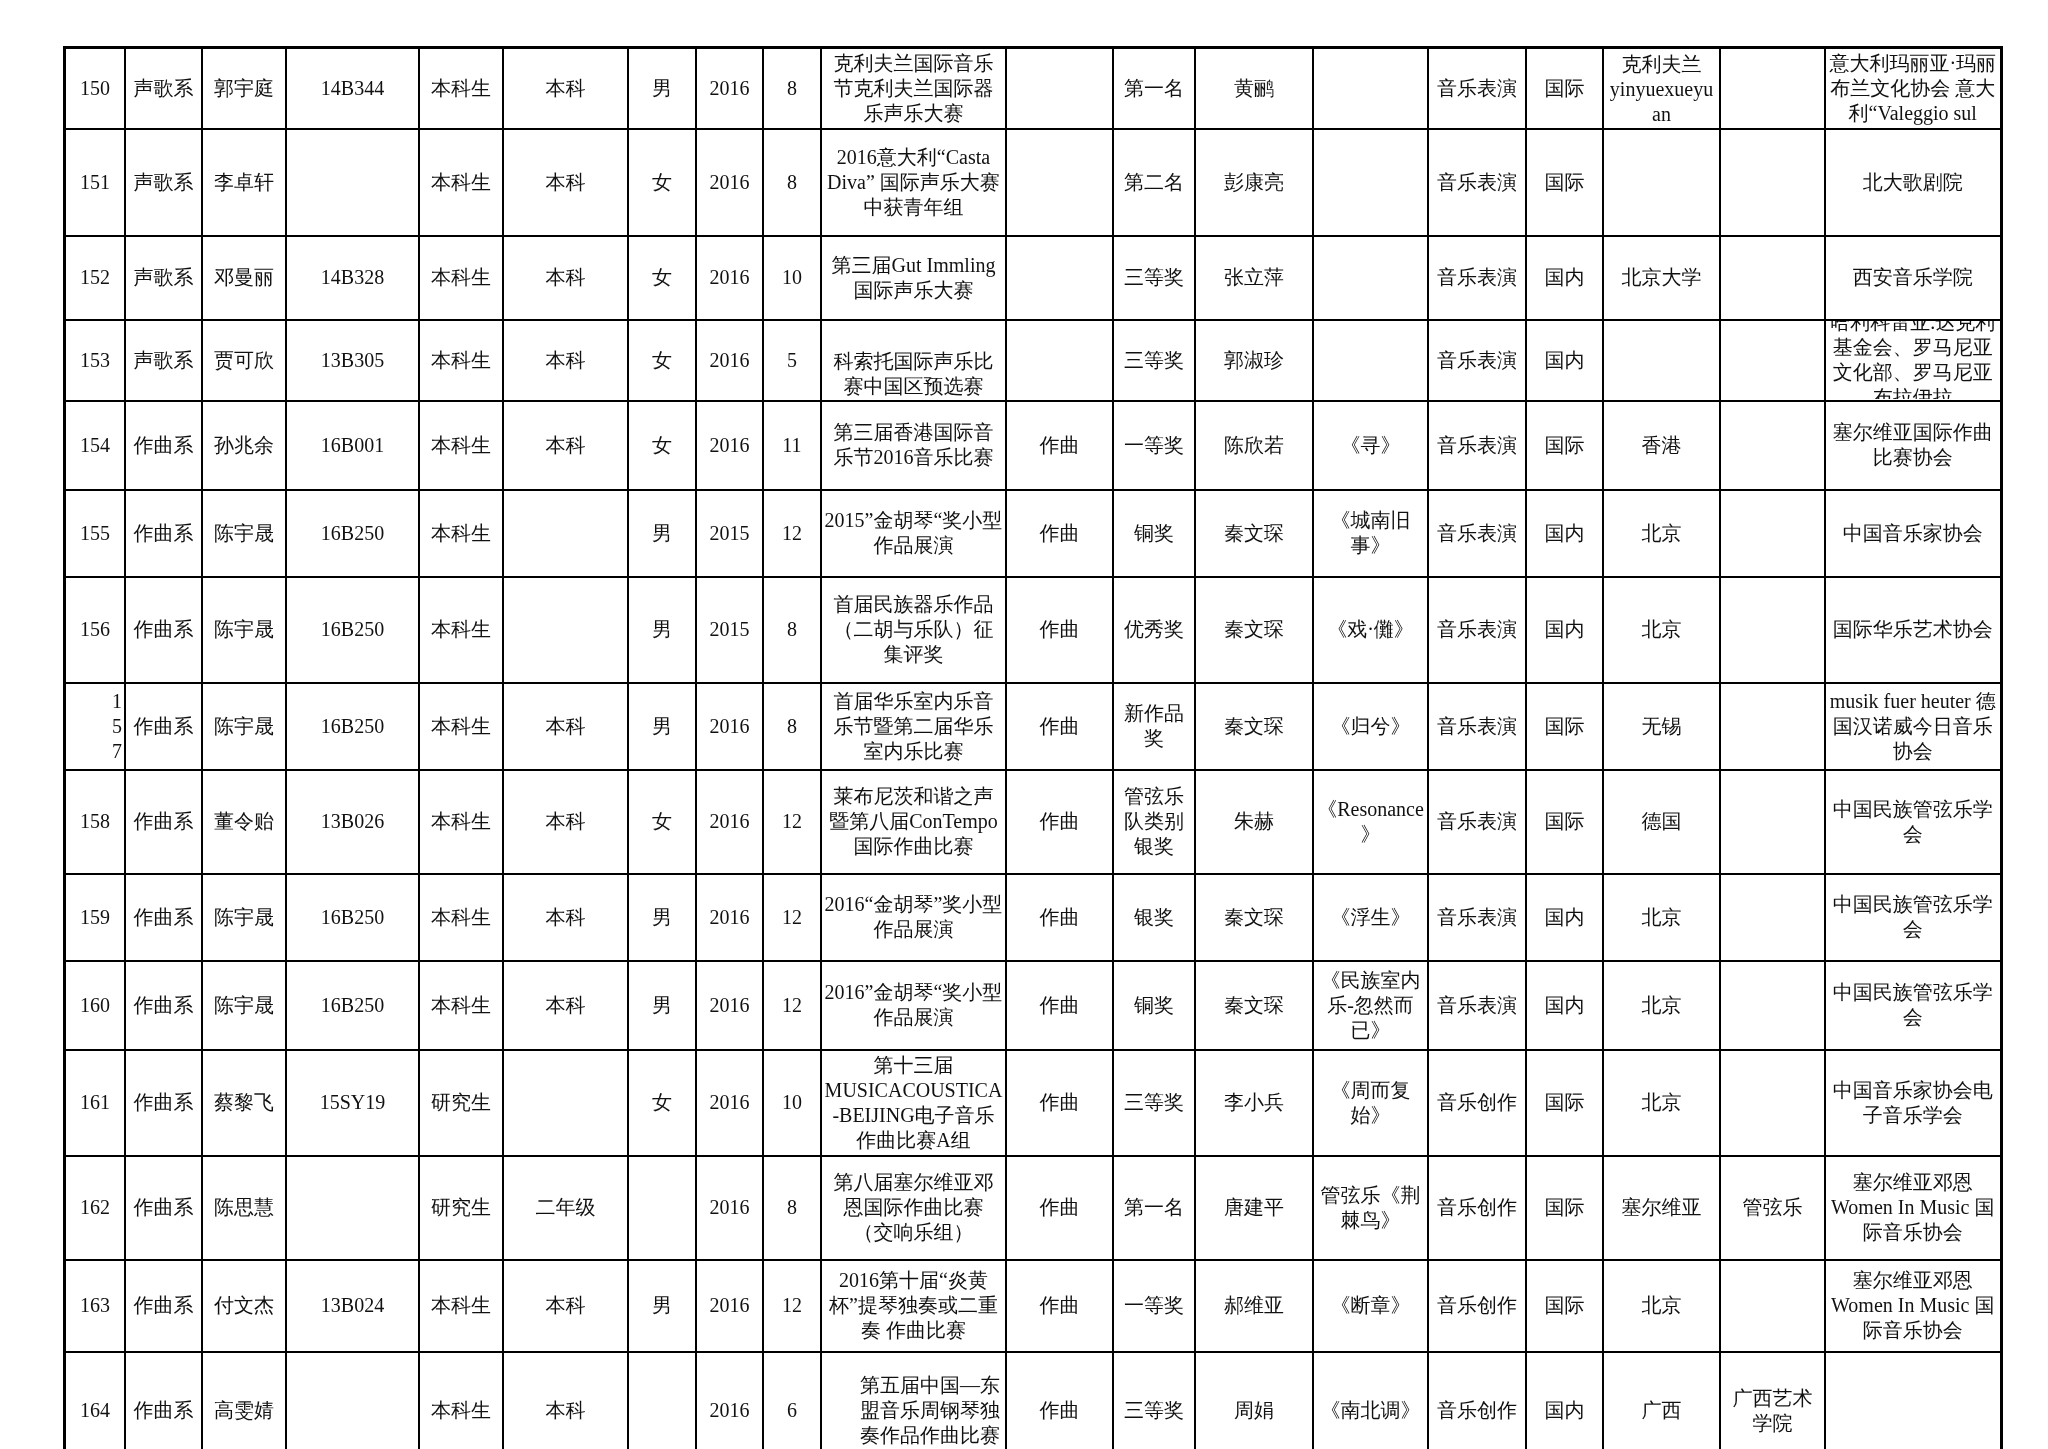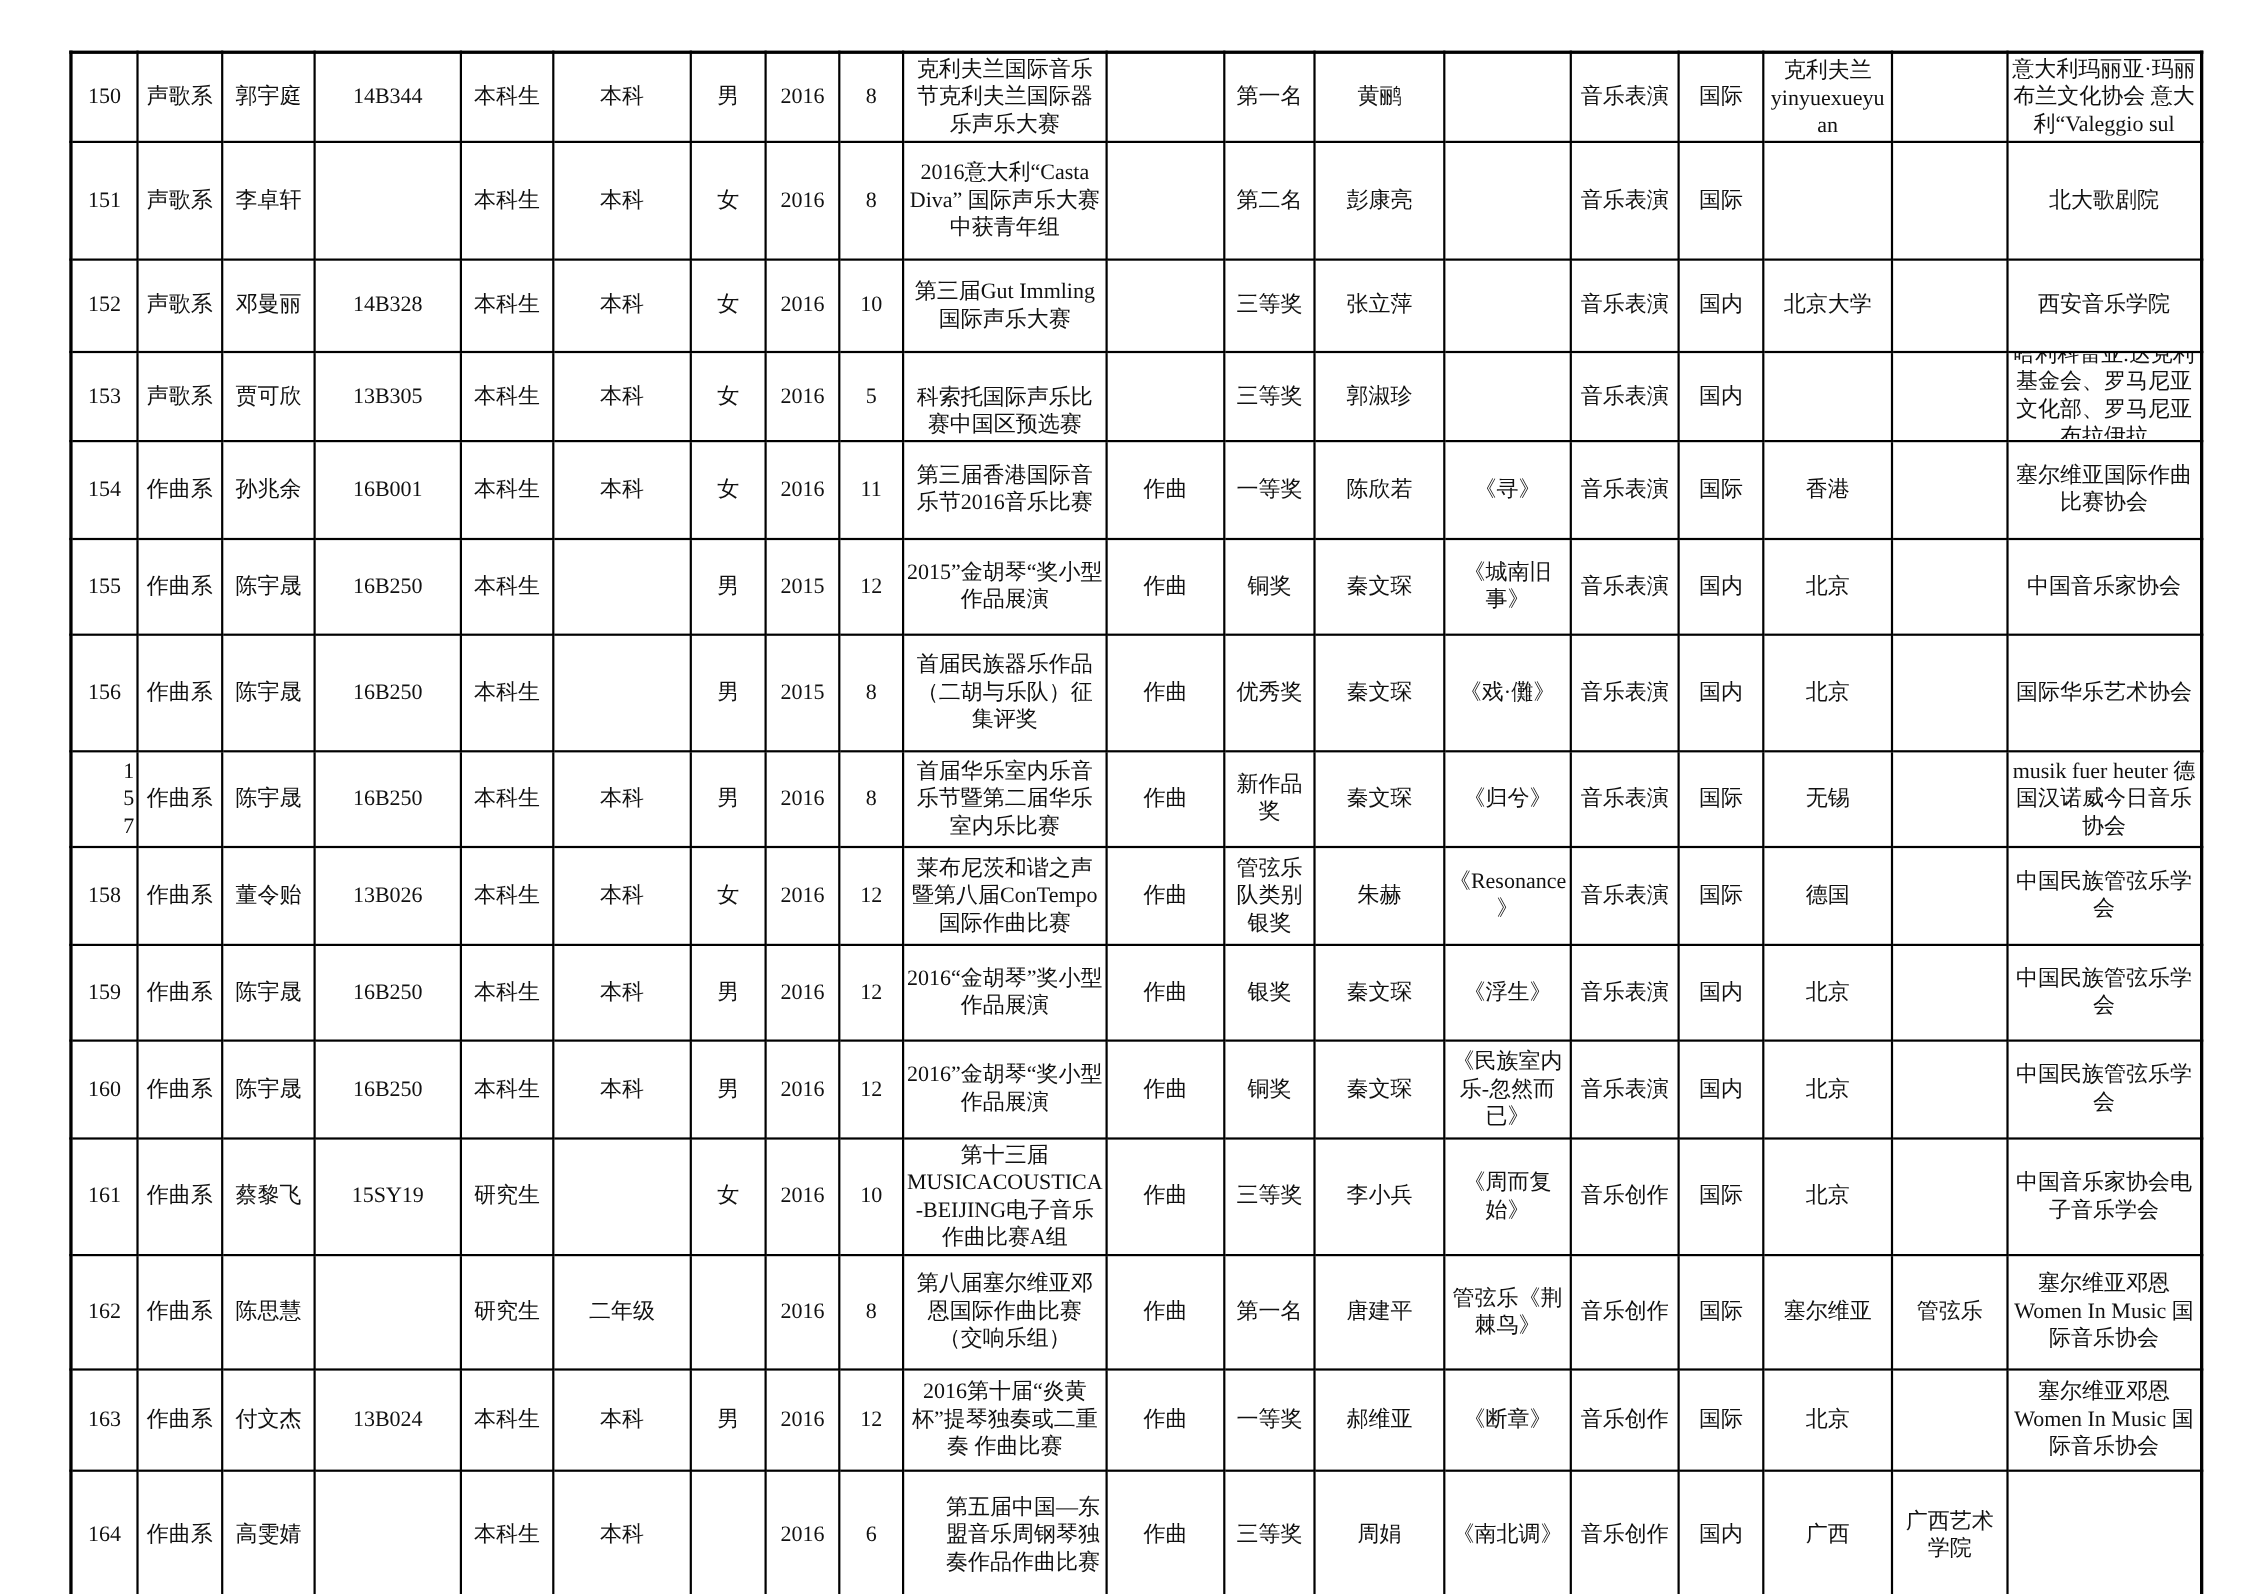--- a/index.html
+++ b/index.html
@@ -884,21 +884,21 @@
             <div class="cw" style="height: 86px;">
               <div class="ct">2016</div>
             </div>
           </td>
           <td>
             <div class="cw" style="height: 86px;">
               <div class="ct">12</div>
             </div>
           </td>
           <td>
-            <div class="cw" style="height: 86px;">
+            <div class="cw" style="height: 102px;">
               <div class="ct">莱布尼茨和谐之声暨第八届ConTempo国际作曲比赛</div>
             </div>
           </td>
           <td>
             <div class="cw" style="height: 86px;">
               <div class="ct">作曲</div>
             </div>
           </td>
           <td>
             <div class="cw" style="height: 86px;">

